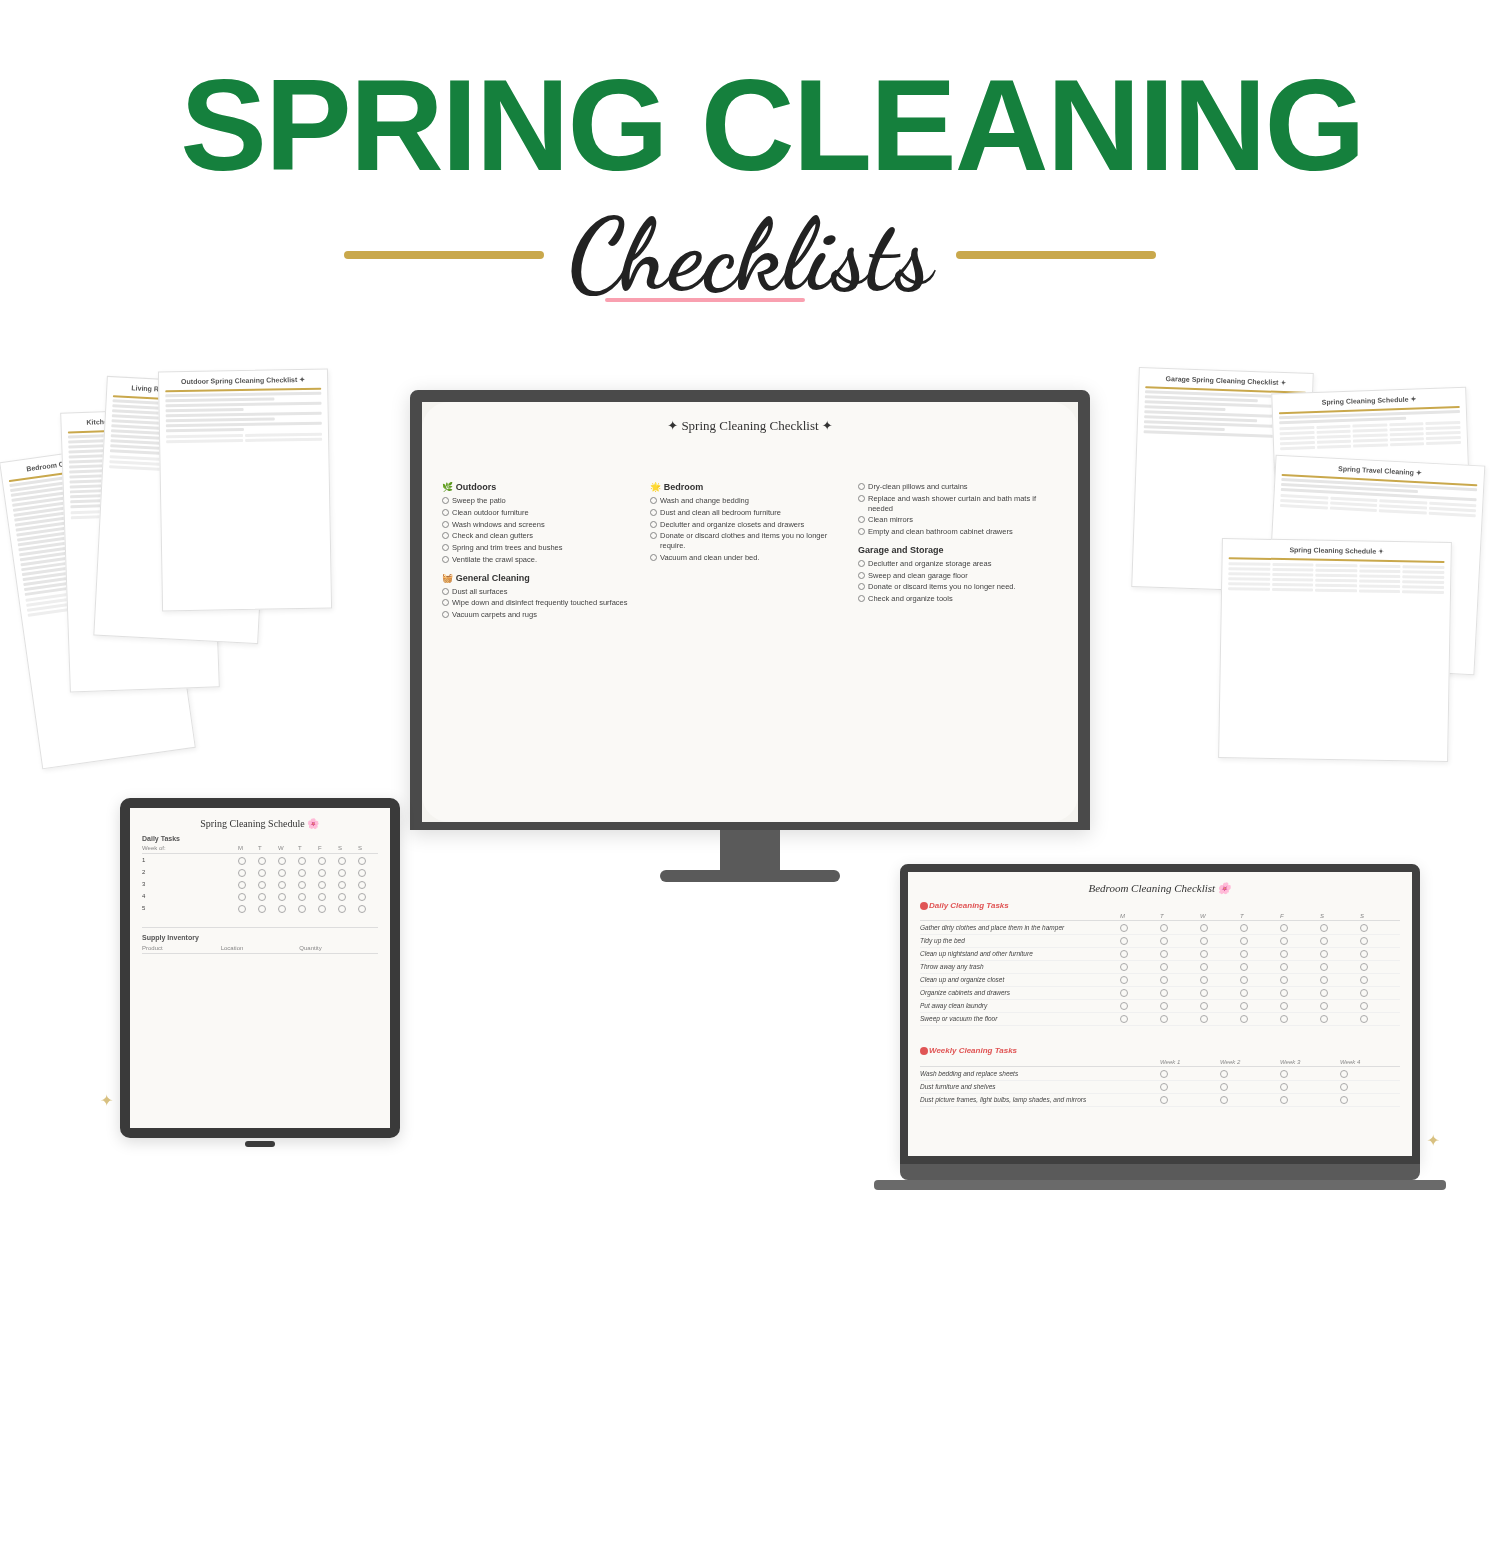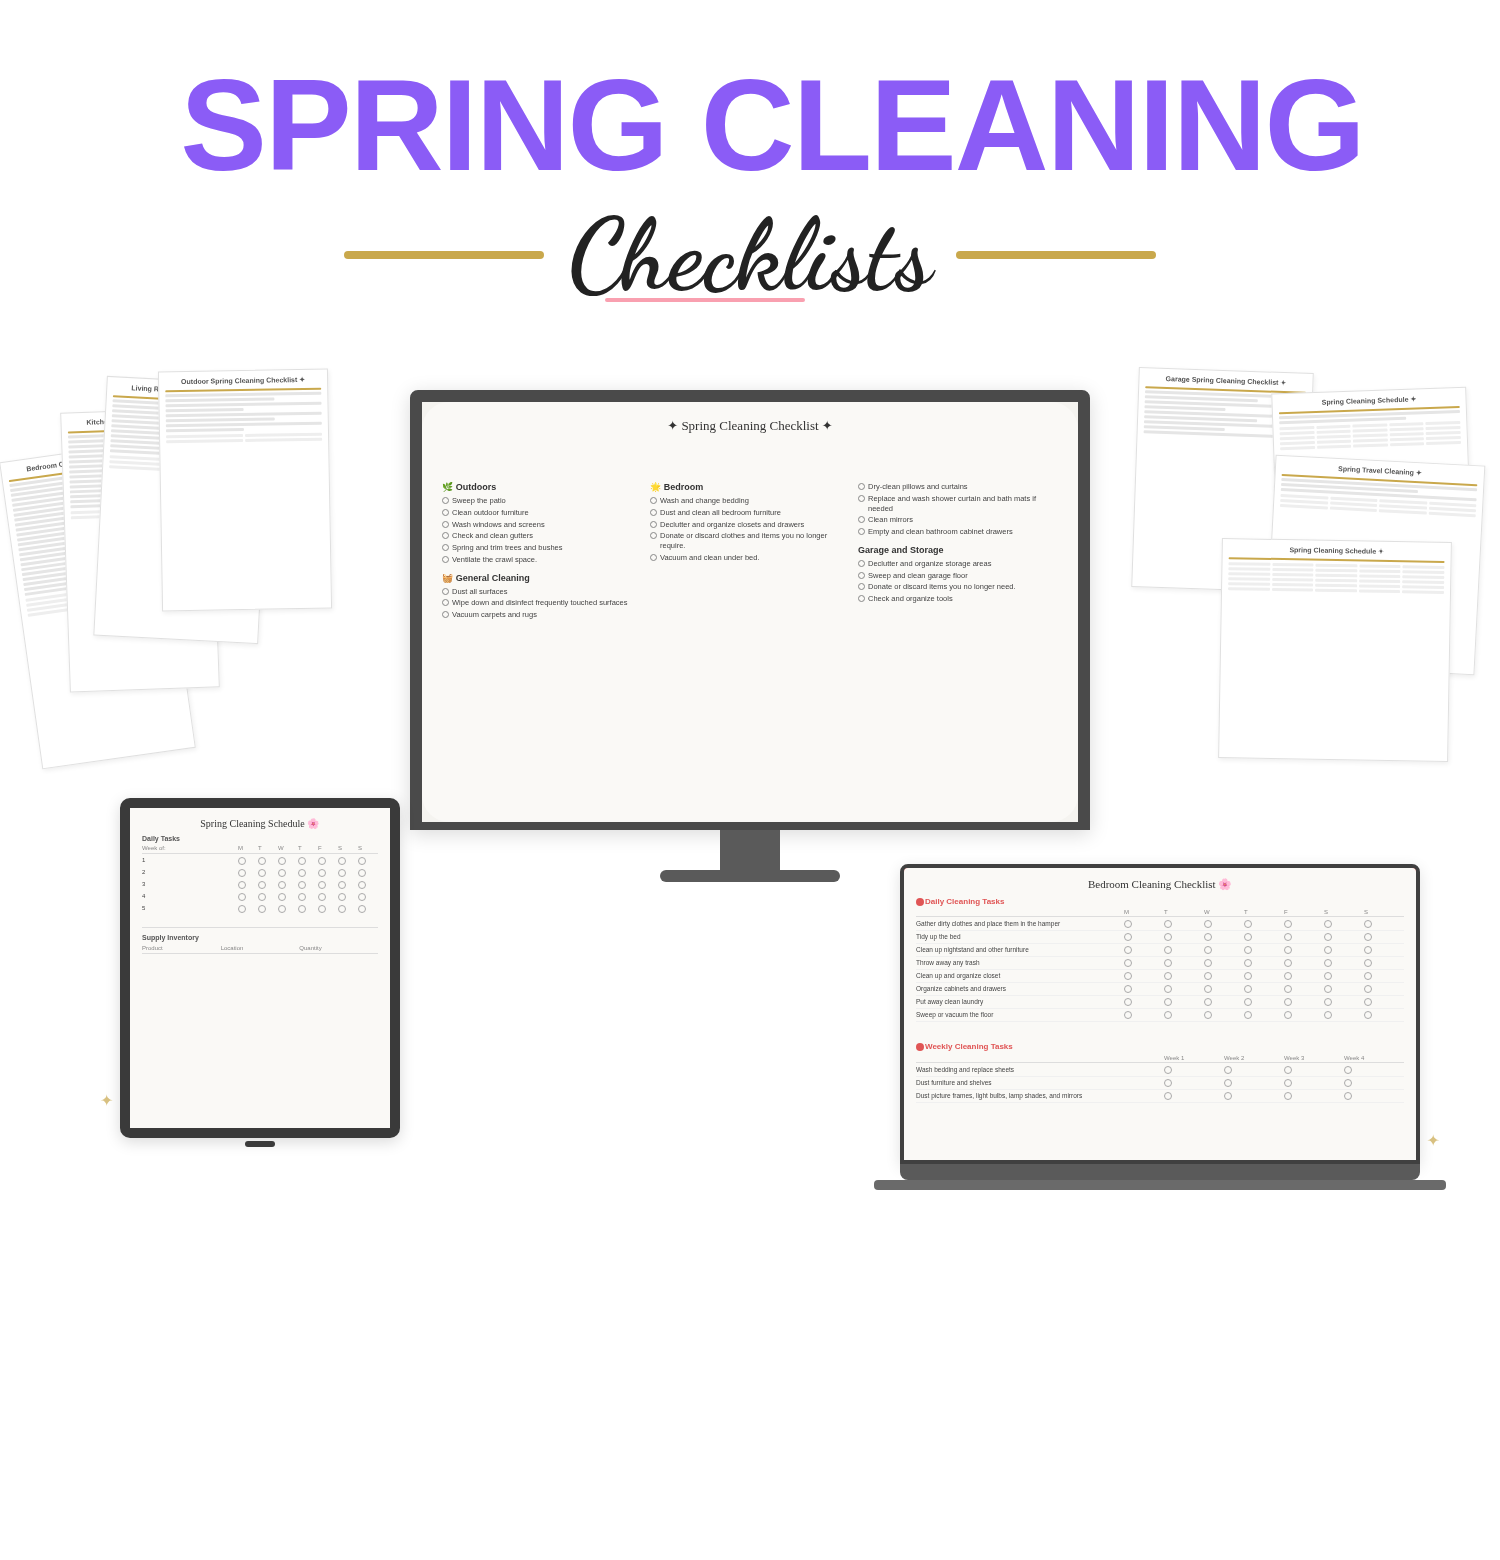--- a/index.html
+++ b/index.html
@@ -17,21 +17,21 @@
     .header-section {
       width: 100%;
       text-align: center;
       padding-top: 60px;
       padding-bottom: 20px;
     }
 
     .title-spring-cleaning {
       font-size: 130px;
       font-weight: 900;
-      color: #8b5cf6;
+      color: #15803d;
       letter-spacing: -2px;
       line-height: 1;
       font-family: Arial Black, Arial, sans-serif;
       padding-left: 44px;
     }
 
     .title-row {
       display: flex;
       align-items: center;
       justify-content: center;
@@ -199,25 +199,26 @@
     .laptop {
       position: absolute;
       right: 80px;
       bottom: 60px;
       width: 520px;
     }
 
     .laptop-screen {
       background: #ef4444;
       border-radius: 8px 8px 0 0;
-      border: 4px solid #404040;
+      border: 8px solid #404040;
       width: 100%;
       height: 300px;
       overflow: hidden;
       box-shadow: 0 4px 15px rgba(0,0,0,0.12);
+      font-style: italic;
     }
 
     .laptop-base {
       width: 100%;
       height: 16px;
       background: #5a5a5a;
       border-radius: 0 0 8px 8px;
     }
 
     .laptop-bottom {

